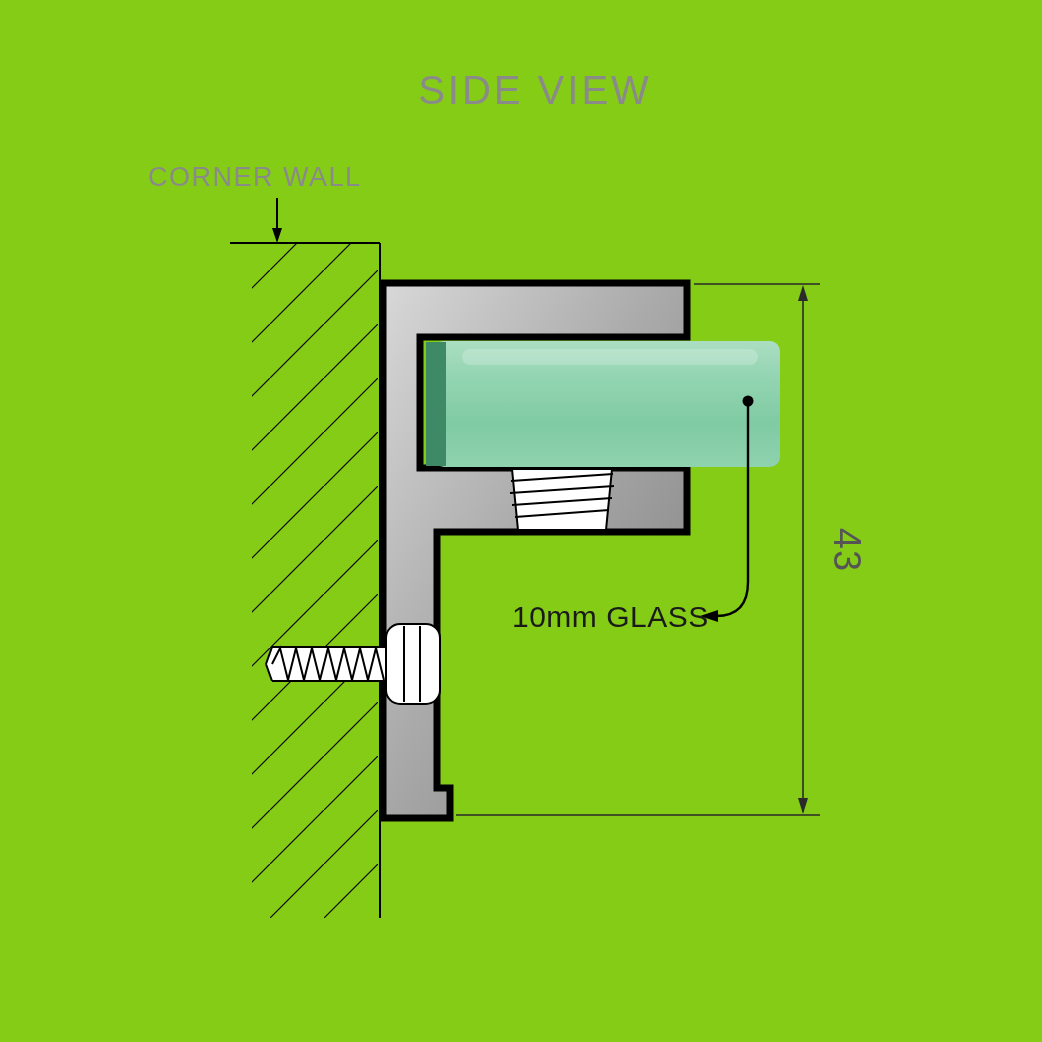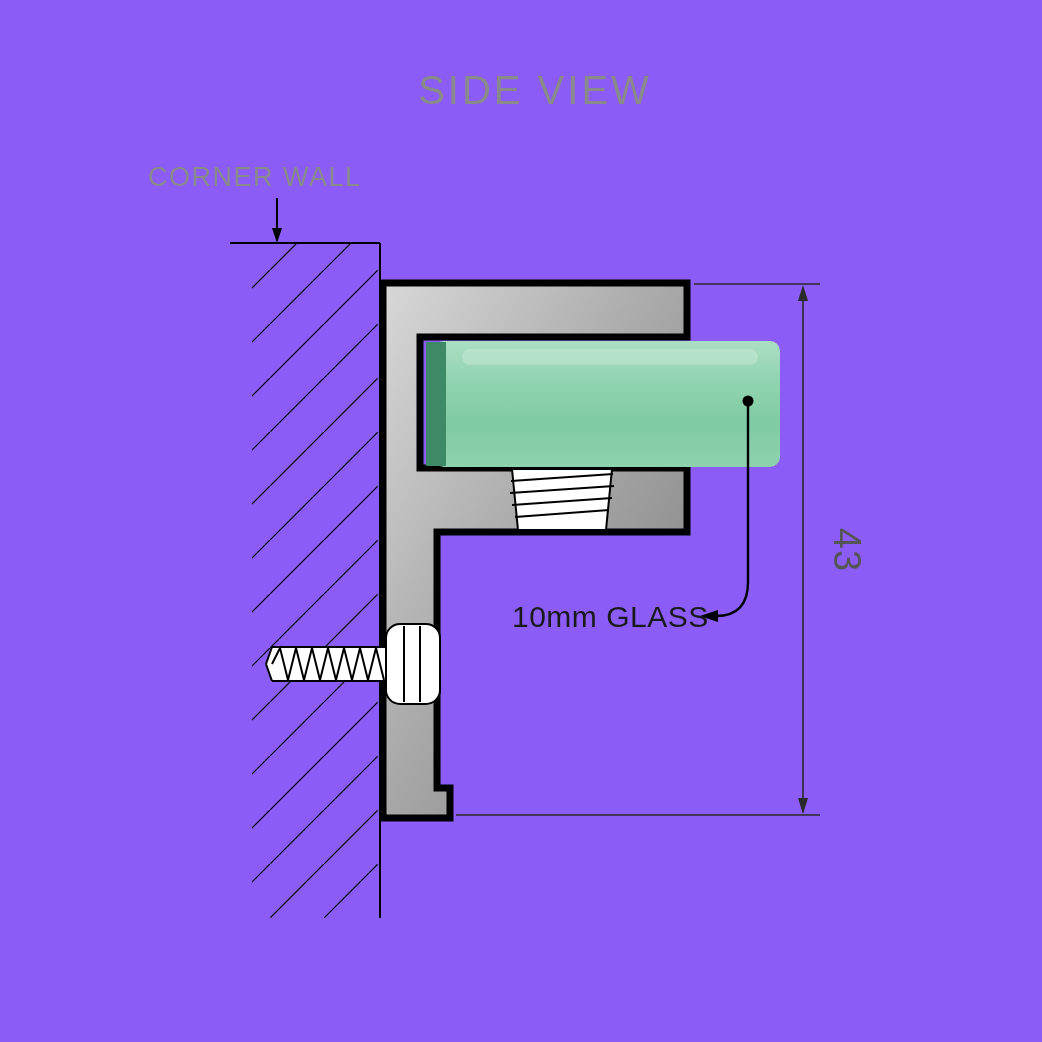--- a/index.html
+++ b/index.html
@@ -4,21 +4,21 @@
 <style>
   html, body {
     margin: 0;
     padding: 0;
     background: #ffffff;
   }
   .stage {
     position: relative;
     width: 1042px;
     height: 1042px;
-    background: #8b5cf6;
+    background: #84cc16;
     overflow: hidden;
     font-family: "Liberation Sans", sans-serif;
   }
   svg { position: absolute; top: 0; left: 0; }
 
   text {
     font-family: "Liberation Sans", sans-serif;
   }
   .title-text {
     font-size: 40px;

